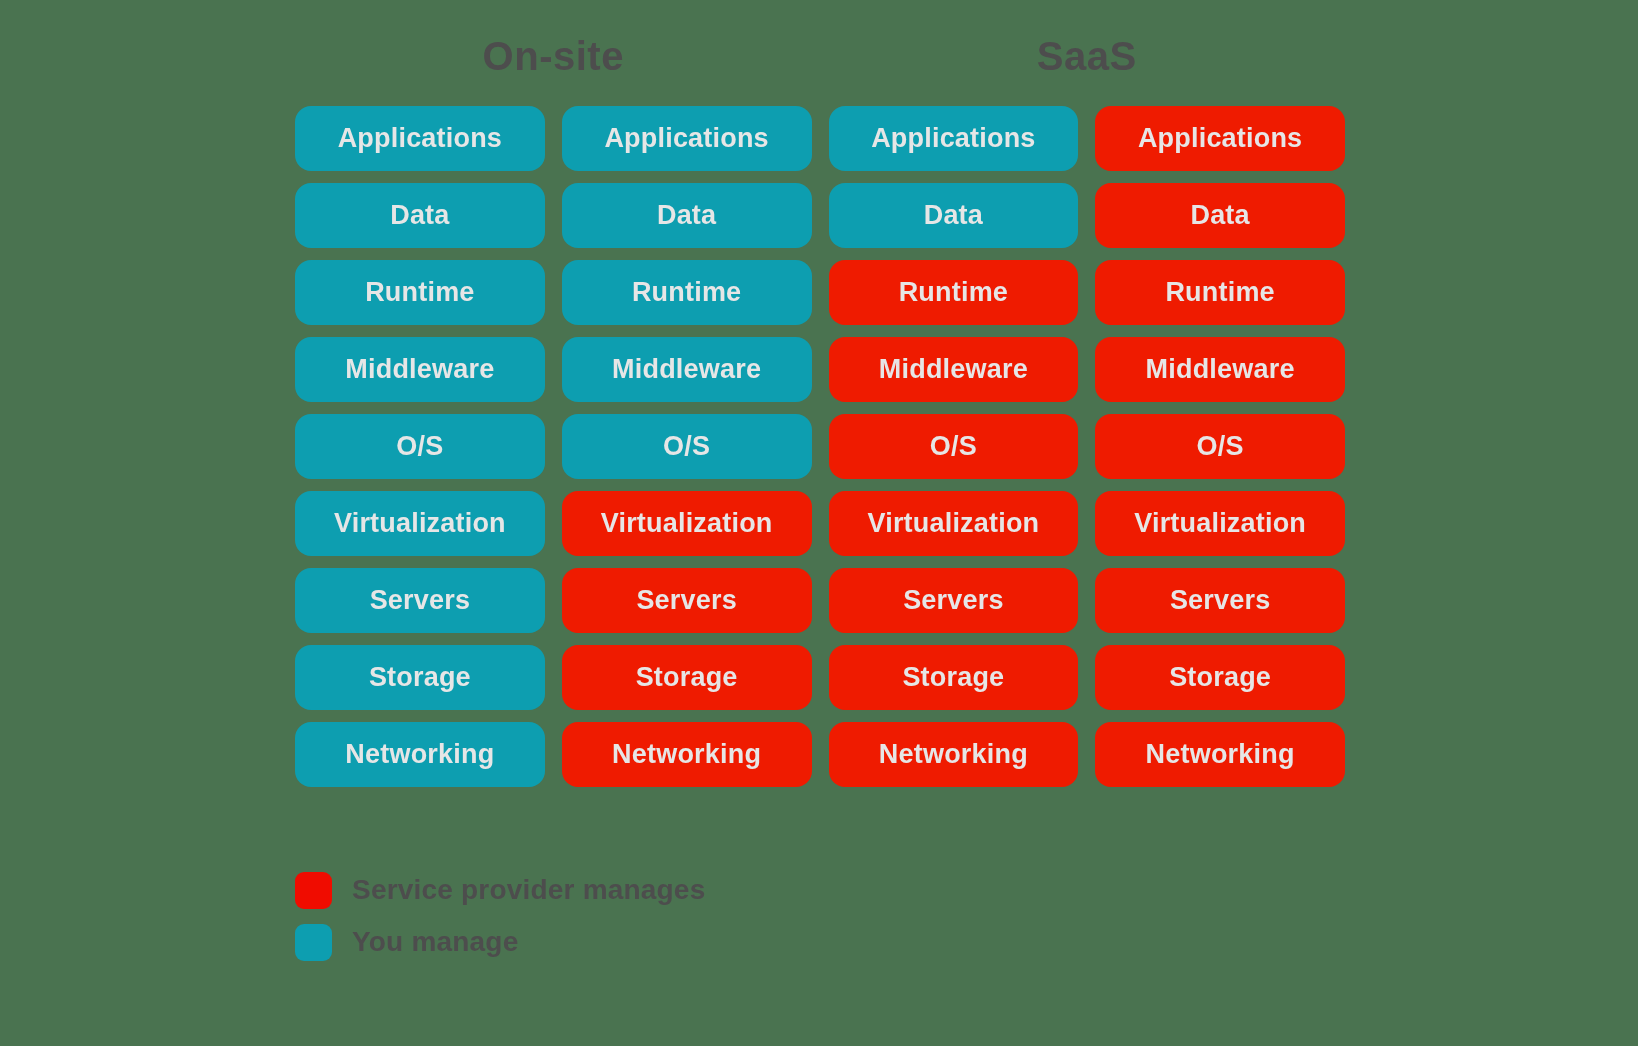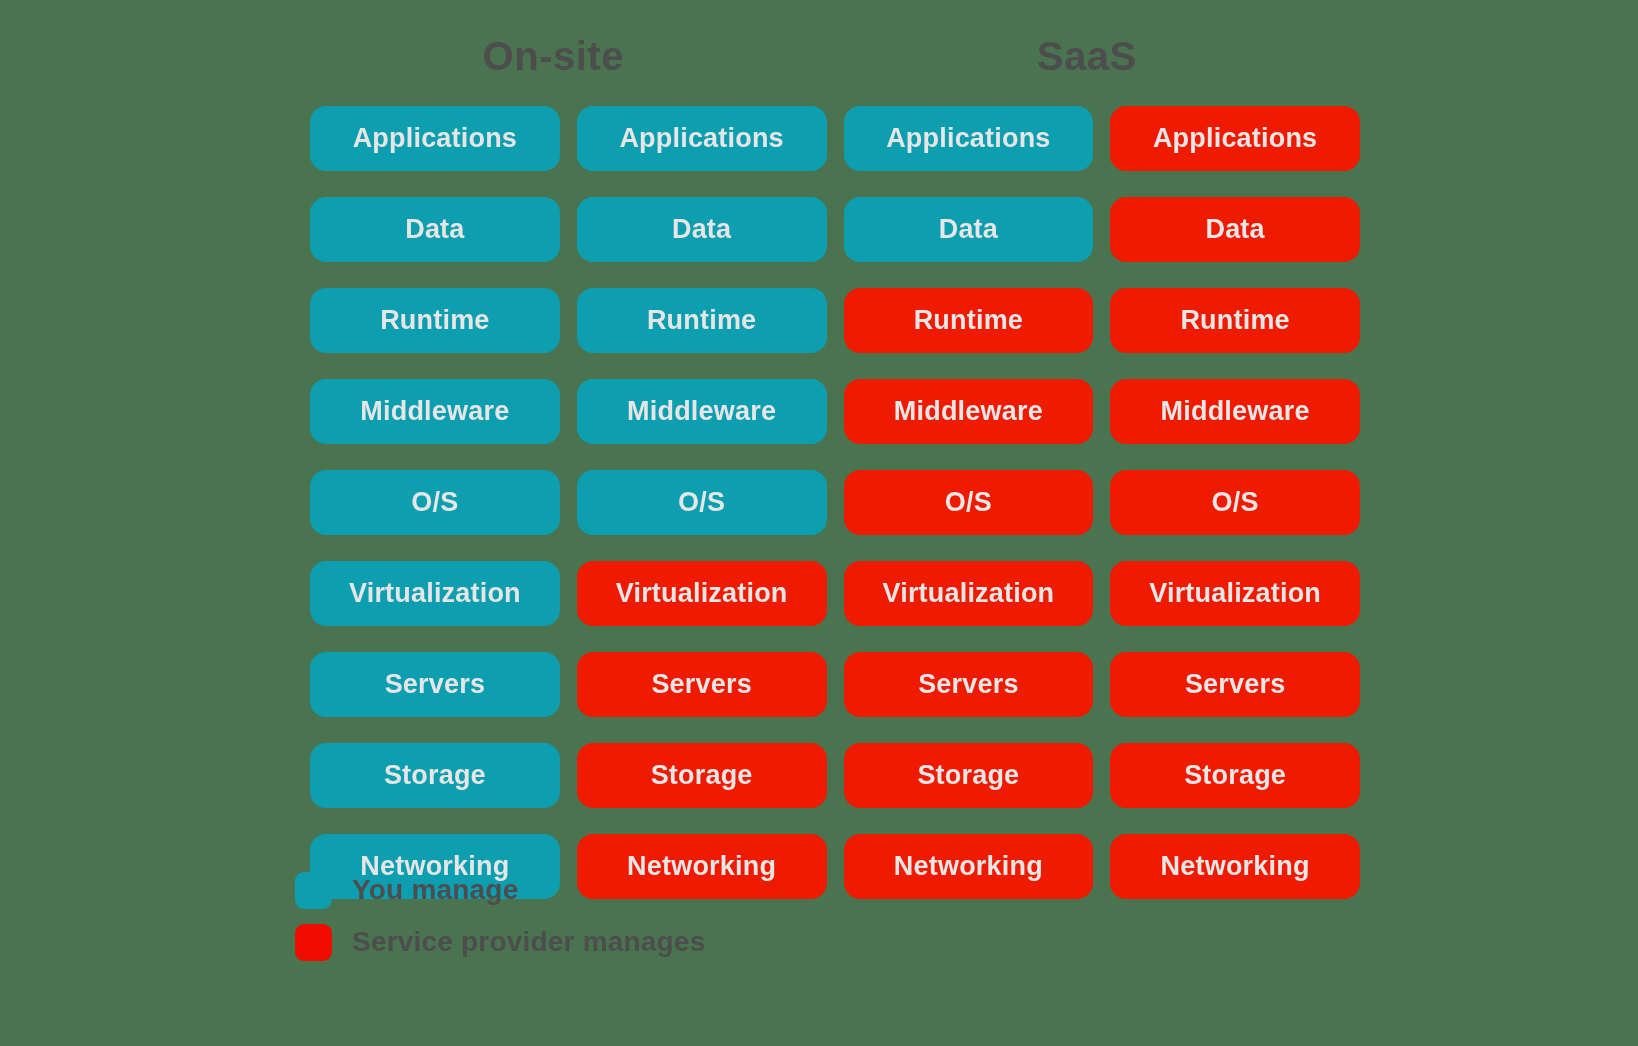--- a/index.html
+++ b/index.html
@@ -38,25 +38,25 @@
     color: #4d4d4d;
     letter-spacing: 0.5px;
     line-height: 56px;
     white-space: nowrap;
   }
 
   
   .matrix {
     position: absolute;
     top: 106px;
-    left: 310px;
+    left: 295px;
     width: 1050px;
     display: flex;
     flex-direction: column;
-    gap: 26px;
+    gap: 12px;
   }
   .matrix-row {
     display: flex;
     gap: 17px;
     height: 65px;
   }
   .cell {
     flex: 1 1 0;
     border-radius: 16px;
     display: flex;
@@ -166,22 +166,22 @@
       <div class="matrix-row">
         <div class="cell manage-you">Networking</div>
         <div class="cell manage-provider">Networking</div>
         <div class="cell manage-provider">Networking</div>
         <div class="cell manage-provider">Networking</div>
       </div>
     </div>
 
   <div class="legend">
       <div class="legend-item">
+        <span class="legend-swatch manage-provider"></span>
+        <span class="legend-label">Service provider manages</span>
+      </div>
+      <div class="legend-item">
         <span class="legend-swatch manage-you"></span>
         <span class="legend-label">You manage</span>
-      </div>
-      <div class="legend-item">
-        <span class="legend-swatch manage-provider"></span>
-        <span class="legend-label">Service provider manages</span>
       </div>
     </div>
 
 </div>
 
 </body></html>

